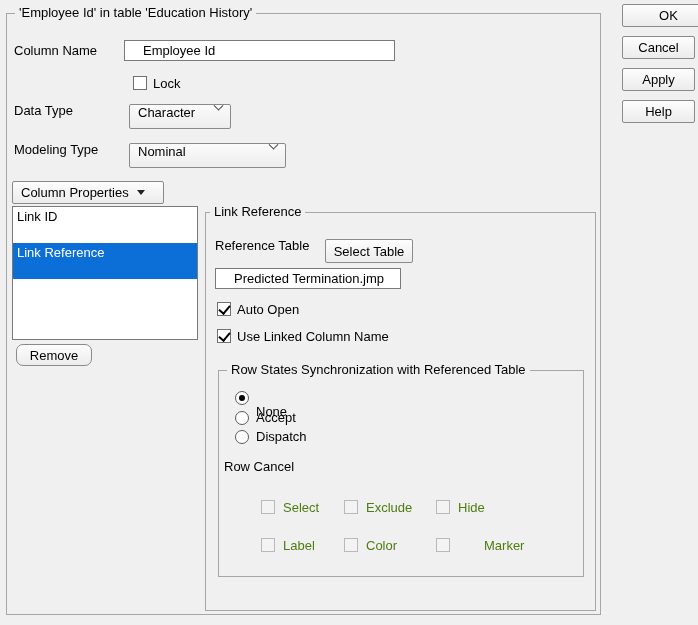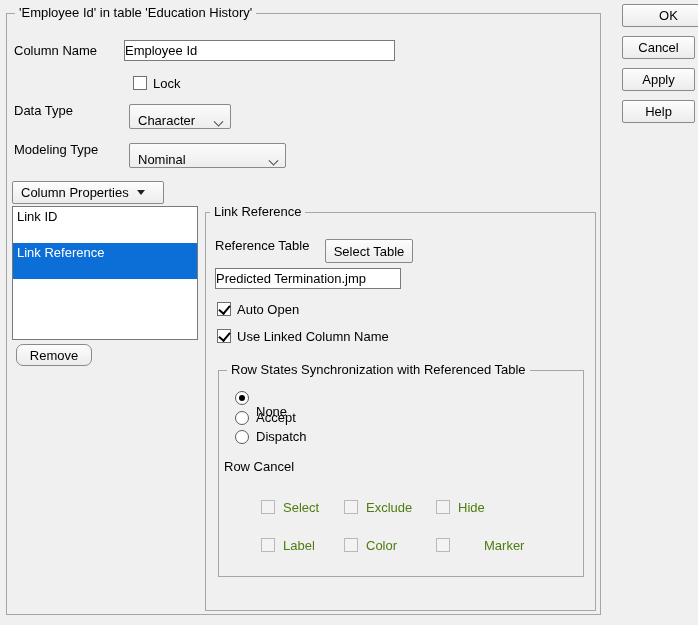--- a/index.html
+++ b/index.html
@@ -41,33 +41,33 @@
     cursor:default;
   }
 
   
   .textbox {
     position:absolute;
     background:#fff;
     border:1px solid #7a7a7a;
     display:flex;
     align-items:center;
-    padding:0 0;
+    padding:0 18px;
     white-space:nowrap;
     overflow:hidden;
   }
 
   
   .dropdown {
     position:absolute;
     background:linear-gradient(#fbfbfb,#ededed);
     border:1px solid #8a8a8a;
     border-radius:2px;
     display:flex;
-    align-items:flex-end;
+    align-items:flex-start;
     padding:0 8px;
   }
   .dropdown .dd-label { flex:1; white-space:nowrap; }
   .chevron {
     width:7px; height:7px;
     border-right:1.5px solid #444;
     border-bottom:1.5px solid #444;
     transform:rotate(45deg) translate(-2px,-2px);
     margin-left:10px;
   }

